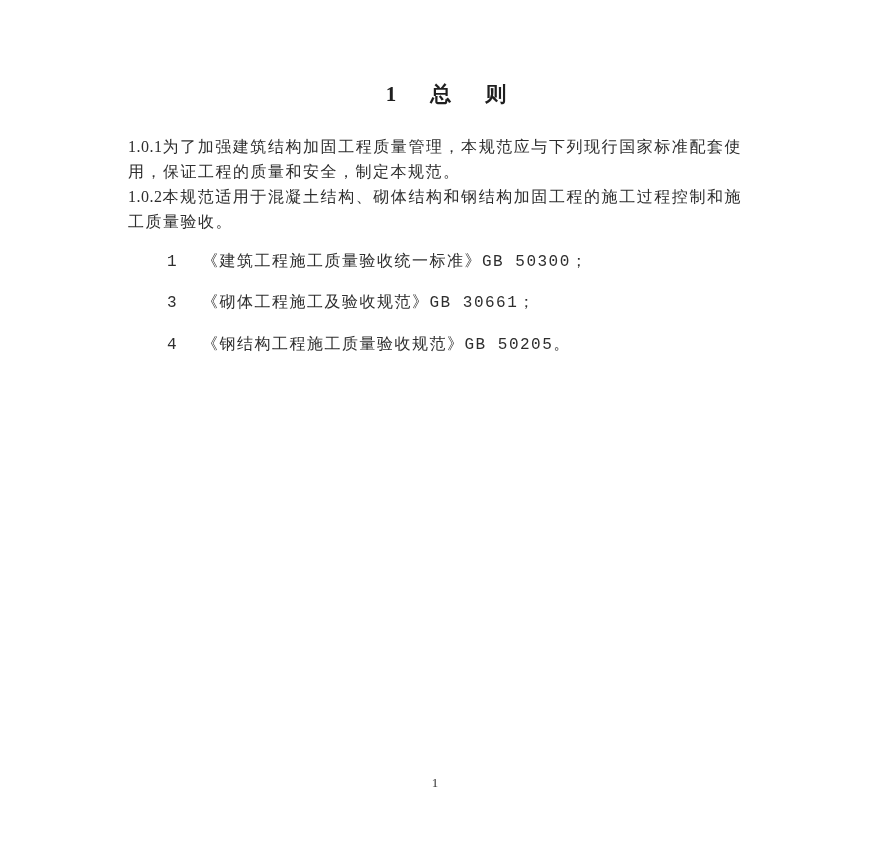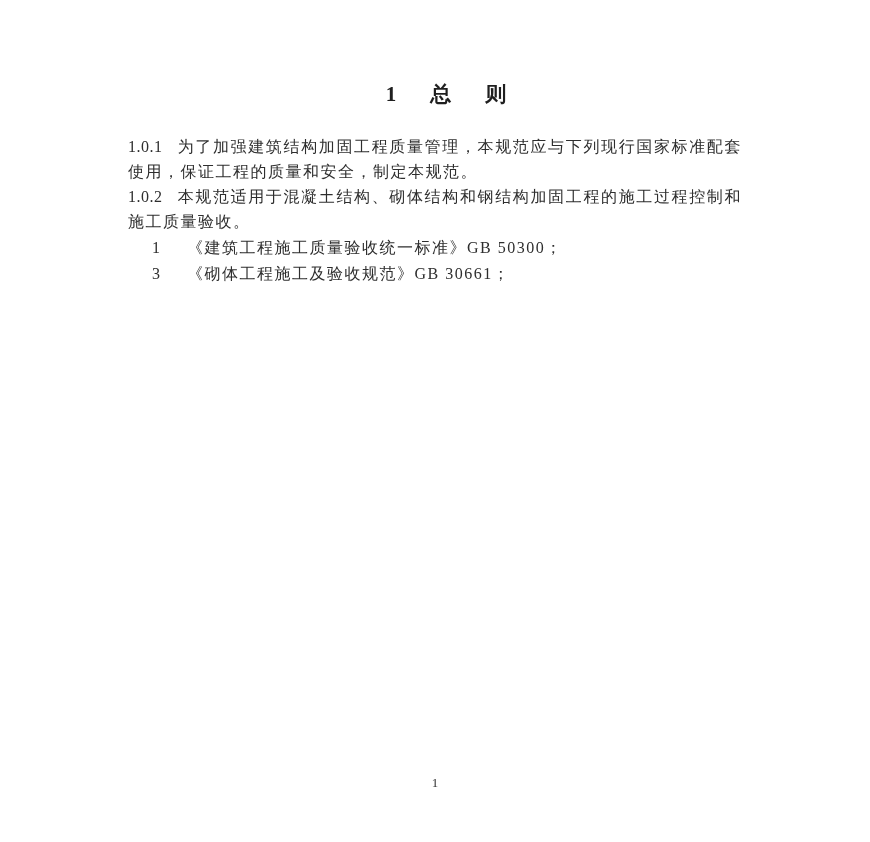--- a/index.html
+++ b/index.html
@@ -38,25 +38,26 @@
     font-size: 16px;
     line-height: 25.1px;
     letter-spacing: 1.5px;
     text-align: justify;
   }
   .clause {
     margin: 0;
   }
   .clause-num {
     letter-spacing: 0.5px;
-    margin-right: 15px;
+    margin-right: 0;
   }
   .std-item {
-    margin: 1px;
+    margin: 16px;
     padding-left: 23px;
+    font-family: Liberation Mono, monospace;
   }
   .std-num {
     display: inline-block;
     width: 10px;
     margin-right: 25px;
     letter-spacing: 0;
   }
   .page-number {
     position: absolute;
     top: 775px;
@@ -82,20 +83,21 @@
 
     <p class="clause"><span class="clause-num">1.0.1</span><span class="clause-text">为了加强建筑结构加固工程质量管理，本规范应与下列现行国家标准配套使用，保证工程的质量和安全，制定本规范。</span></p>
 
     <p class="clause"><span class="clause-num">1.0.2</span><span class="clause-text">本规范适用于混凝土结构、砌体结构和钢结构加固工程的施工过程控制和施工质量验收。</span></p>
 
 
 
     <div class="std-list">
       <p class="std-item"><span class="std-num">1</span><span class="std-text">《建筑工程施工质量验收统一标准》GB 50300；</span></p>
       <p class="std-item"><span class="std-num">3</span><span class="std-text">《砌体工程施工及验收规范》GB 30661；</span></p>
+      <p class="std-item"><span class="std-num">4</span><span class="std-text">《钢结构工程施工质量验收规范》GB 50205。</span></p>
     </div>
 
 
   </div>
 
   <div class="page-number">1</div>
 
 </div>
 
 </body></html>

